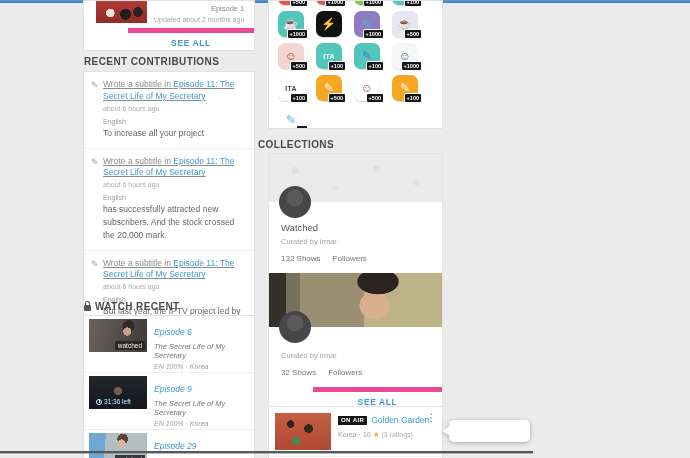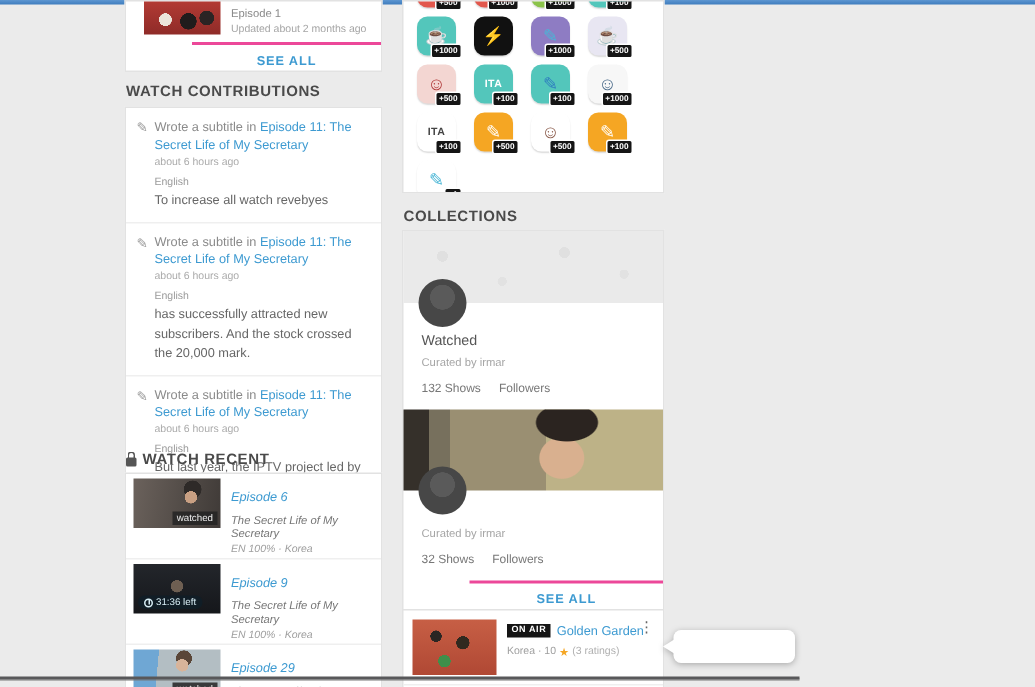--- a/index.html
+++ b/index.html
@@ -8,43 +8,43 @@
   #viewport { position:relative; width:690px; height:458px; overflow:hidden; background:#ebebeb; }
 
   .topbar { position:absolute; left:0; top:0; width:690px; height:3px;
     background:linear-gradient(#5d96d1,#3e7cbd); }
 
   .card { position:absolute; background:#fff; border:1px solid #e2e2e2; }
 
   .sec-header { position:absolute; font-size:10px; font-weight:bold; color:#4a4a4a;
     letter-spacing:.4px; display:flex; align-items:center; gap:4px; }
 
-  .seeall { display:block; text-align:center; border-top:2px solid #ec4899;
+  .seeall { display:block; text-align:center; border-top:5px solid #ec4899;
     color:#3d9ad1; font-size:8.5px; font-weight:bold; letter-spacing:.6px;
     padding:5px 0 2px; cursor:pointer;margin-left:44px; }
 
   
   #card-updates { left:83px; top:0; width:172px; }
   .upd-row { display:flex; padding:0 8px 5px 12px; }
   .upd-thumb { width:51px; height:22px; flex:none; margin-right:7px;
     background:
       radial-gradient(circle 7px at 28% 55%, #ece4da 60%, transparent 62%),
       radial-gradient(circle 9px at 58% 60%, #1f1c1c 60%, transparent 62%),
       radial-gradient(circle 8px at 82% 50%, #2b2424 60%, transparent 62%),
       linear-gradient(#b23b34,#8f2b28); }
   .upd-texts { padding-top:3px; }
-  .upd-ep { font-size:7.5px; color:#8a8a8a; }
+  .upd-ep { font-size:7.5px; color:#8a8a8a;text-align:right; }
   .upd-upd { font-size:7px; color:#a5a5a5; margin-top:3px; }
 
   
   #header-contrib { left:84px; top:56px; }
   #card-contrib { left:83px; top:71px; width:172px; }
   .contrib-item { display:flex; padding:7px 10px 8px 7px; border-bottom:1px solid #efefef; }
   .contrib-icon { flex:none; width:12px; font-size:9px; color:#9a9a9a; padding-top:1px; }
-  .contrib-title { font-size:8.5px; line-height:1.4; color:#8a8a8a; }
+  .contrib-title { font-size:8.5px; line-height:1.4; color:#8a8a8a;text-decoration:underline; }
   .contrib-title .link { color:#3d9ad1; text-decoration:none; }
   .contrib-time { font-size:7px; color:#ababab; margin-top:2px; }
   .contrib-lang { font-size:7px; color:#9a9a9a; margin-top:6px; }
   .contrib-text { font-size:8.5px; color:#666; line-height:1.5; margin-top:2px; }
 
   
   #header-watch { left:84px; top:301px; }
   .lock { position:relative; width:7px; height:6px; background:#555; border-radius:1px; margin-top:3px; }
   .lock:before { content:''; position:absolute; top:-4px; left:1px; width:3px; height:4px;
     border:1.5px solid #555; border-bottom:none; border-radius:3px 3px 0 0; }
@@ -73,21 +73,21 @@
   #badges-grid { display:grid; grid-template-columns:repeat(4,26px); gap:6px 12px;
     padding-left:9px; margin-top:-22px; }
   .badge { position:relative; width:26px; height:26px; border-radius:7px;
     display:flex; align-items:center; justify-content:center; box-shadow:0 1px 1px rgba(0,0,0,.15); }
   .badge-glyph { font-size:12px; color:#6b4a3a; line-height:1; }
   .badge-glyph.txt { font-size:7px; font-weight:bold; letter-spacing:.3px; }
   .badge-count { position:absolute; right:-4px; bottom:-2px; background:#151515; color:#fff;
     font-size:5.5px; font-weight:bold; padding:1px 2px; border-radius:2px; border:1px solid #fff; }
 
   
-  #header-collections { left:269px; top:139px; }
+  #header-collections { left:258px; top:139px; }
   #card-collections { left:268px; top:153px; width:175px; }
   .coll-banner { position:relative; width:100%; }
   .coll-banner.b1 { height:48px; background-color:#eaeaea;
     background-image:radial-gradient(circle 6px at 15% 35%, #e0e0e0 60%, transparent 62%),
       radial-gradient(circle 5px at 38% 70%, #e2e2e2 60%, transparent 62%),
       radial-gradient(circle 6px at 62% 30%, #e0e0e0 60%, transparent 62%),
       radial-gradient(circle 5px at 85% 60%, #e2e2e2 60%, transparent 62%); }
   .coll-banner.b2 { height:54px;
     background:radial-gradient(ellipse 36px 22px at 63% 16%, #2b2420 56%, transparent 59%),
       radial-gradient(ellipse 26px 24px at 61% 60%, #d9b08f 56%, transparent 59%),
@@ -143,29 +143,29 @@
     <div class="upd-row">
       <div class="upd-thumb"></div>
       <div class="upd-texts">
         <div class="upd-ep">Episode 1</div>
         <div class="upd-upd">Updated about 2 months ago</div>
       </div>
     </div>
     <a class="seeall">SEE ALL</a>
   </div>
 
-  <div class="sec-header" id="header-contrib">WATCH CONTRIBUTIONS</div>
+  <div class="sec-header" id="header-contrib">RECENT CONTRIBUTIONS</div>
   <div class="card" id="card-contrib">
     <div class="contrib-item">
       <span class="contrib-icon">✎</span>
       <div class="contrib-body">
         <div class="contrib-title"><span>Wrote a subtitle in </span><a class="link">Episode 11: The Secret Life of My Secretary</a></div>
         <div class="contrib-time">about 6 hours ago</div>
         <div class="contrib-lang">English</div>
-        <div class="contrib-text">To increase all watch revebyes</div>
+        <div class="contrib-text">To increase all your project</div>
       </div>
     </div>
     <div class="contrib-item">
       <span class="contrib-icon">✎</span>
       <div class="contrib-body">
         <div class="contrib-title"><span>Wrote a subtitle in </span><a class="link">Episode 11: The Secret Life of My Secretary</a></div>
         <div class="contrib-time">about 6 hours ago</div>
         <div class="contrib-lang">English</div>
         <div class="contrib-text">has successfully attracted new subscribers. And the stock crossed the 20,000 mark.</div>
       </div>

